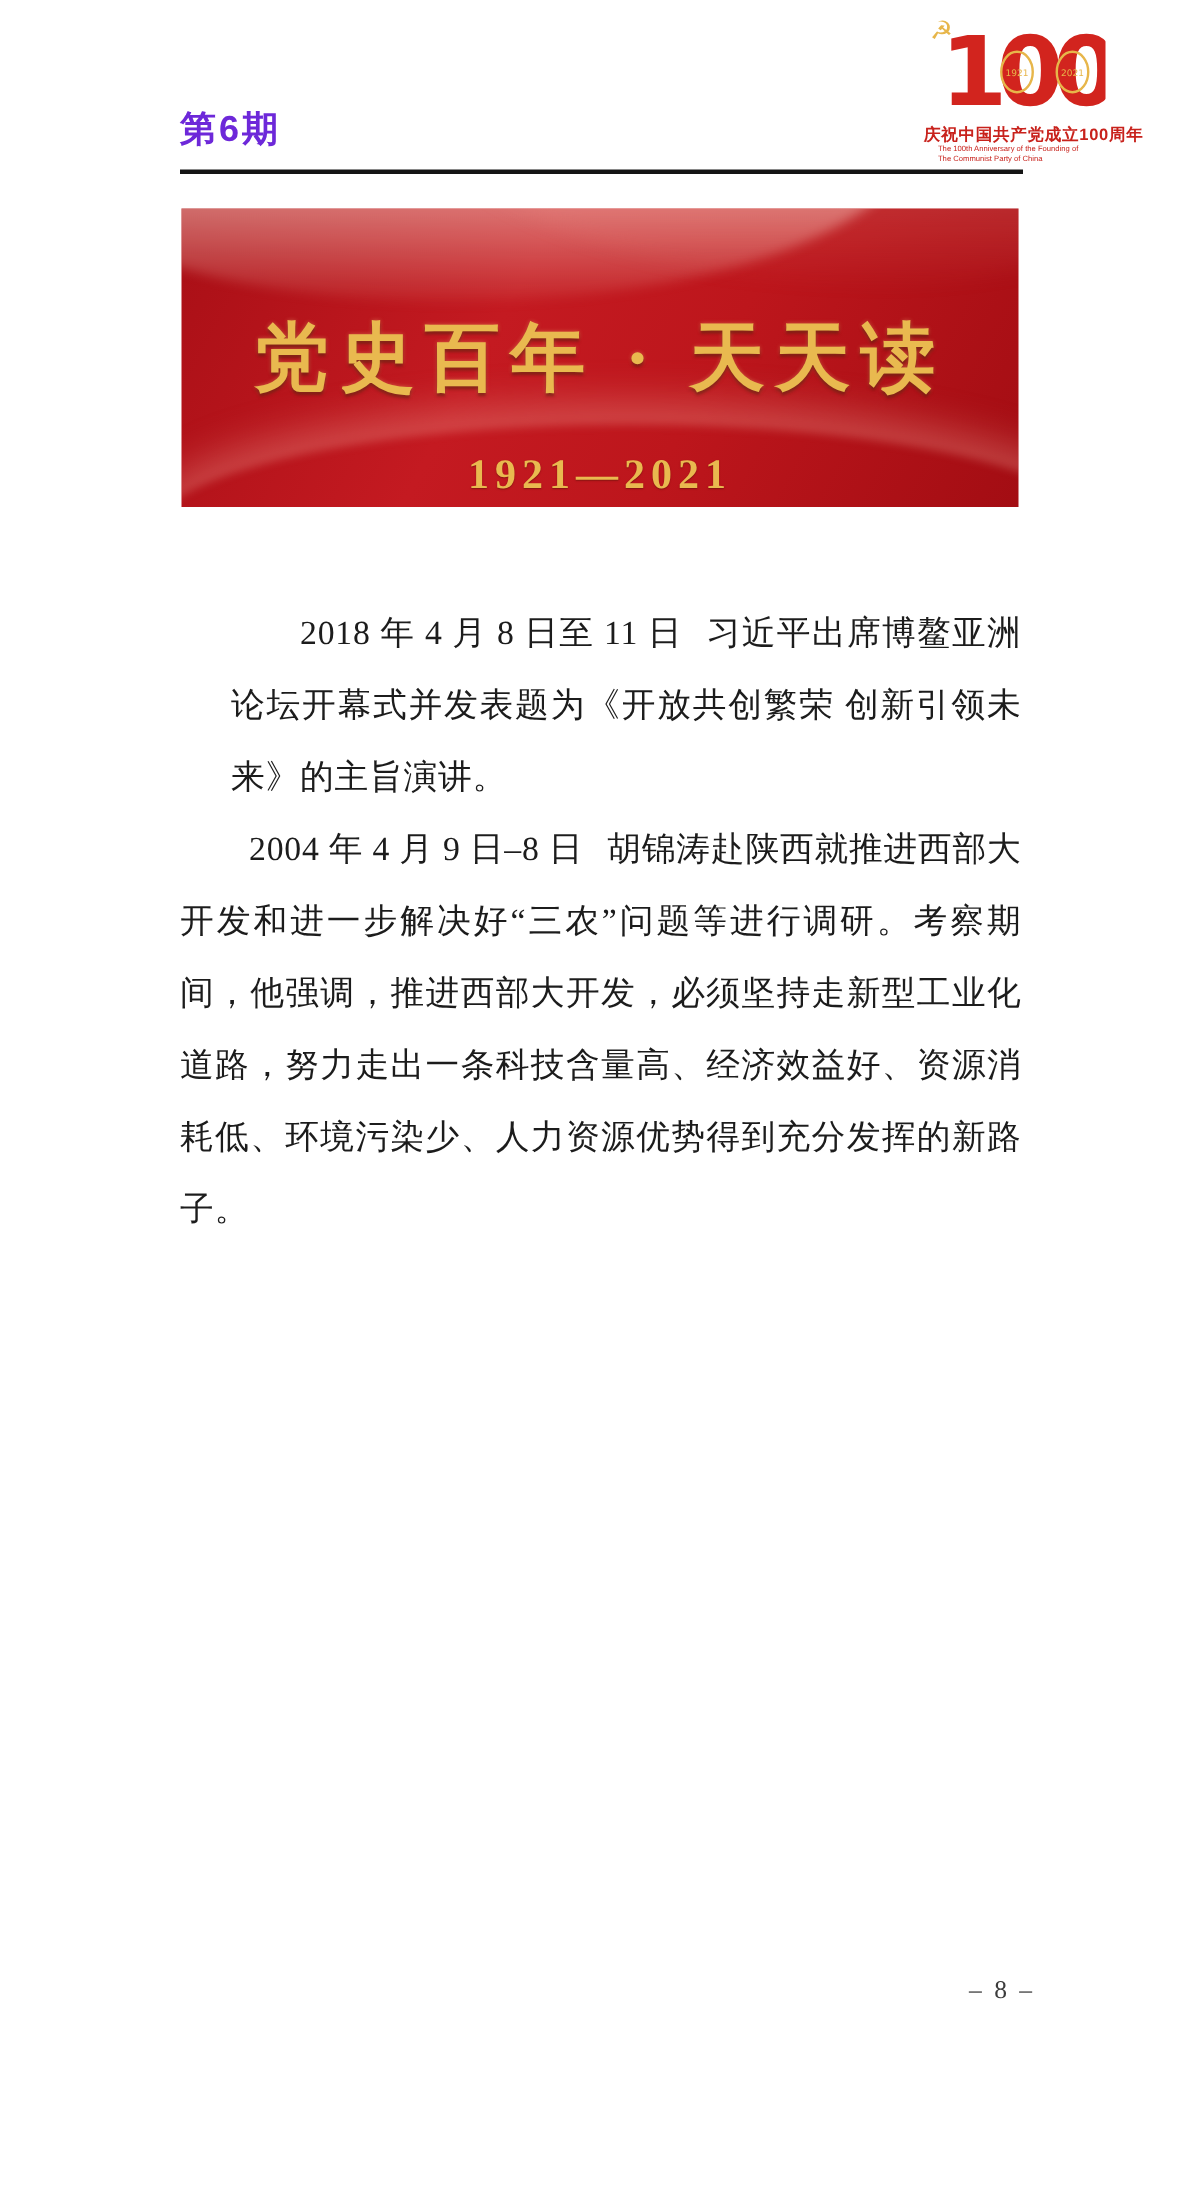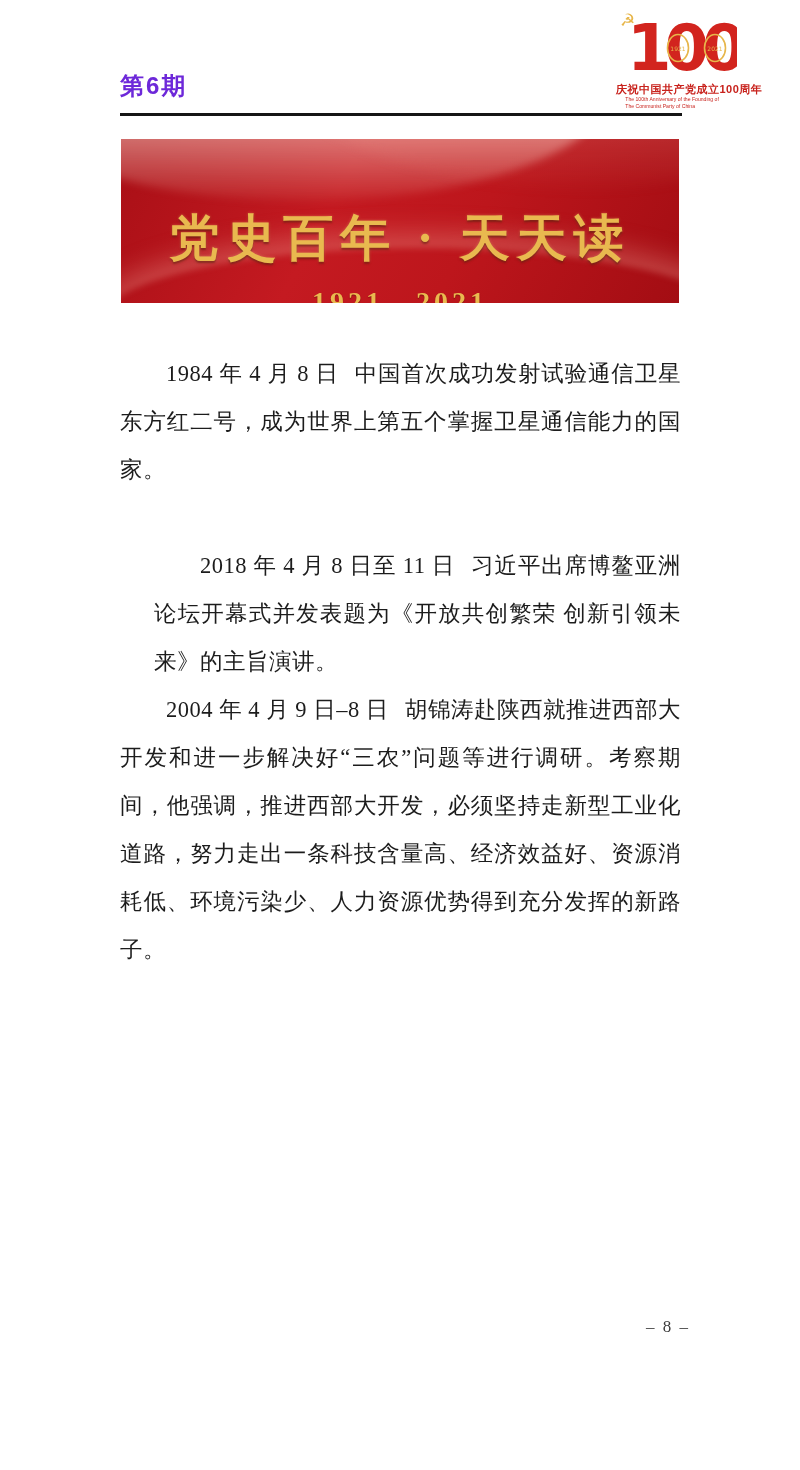--- a/index.html
+++ b/index.html
@@ -29,21 +29,21 @@
     font-family:"Liberation Sans","DejaVu Sans",sans-serif;
     font-size:6px;color:#c8221c;line-height:1.2;
     transform:scale(0.85);transform-origin:top center;white-space:nowrap;
   }
   .header-rule{
     position:absolute;top:113px;left:120px;width:562px;height:3px;
     background:#151515;
   }
   
   .banner{
-    position:absolute;top:139px;left:121px;width:558px;height:164px;
+    position:absolute;top:139px;left:121px;width:558px;height:199px;
     background:linear-gradient(118deg,#a90f16 0%,#c41a21 38%,#bd161c 62%,#a30d13 100%);
     overflow:hidden;
   }
   .banner-wave-top{
     position:absolute;top:-58px;left:-70px;width:560px;height:120px;
     background:linear-gradient(180deg,rgba(250,215,205,0.85),rgba(220,110,100,0.12));
     border-radius:0 0 55% 45% / 0 0 95% 60%;
     filter:blur(4px);
   }
   .banner-wave-top2{
@@ -59,21 +59,21 @@
     filter:blur(3px);
   }
   .banner-title{
     position:relative;margin-top:66px;text-align:center;
     font-weight:700;font-size:50px;letter-spacing:7px;
     color:#e9b94f;
     text-shadow:0 2px 2px rgba(80,20,5,0.55),0 0 3px rgba(255,225,140,0.35);
     white-space:nowrap;
   }
   .banner-sub{
-    position:relative;margin-top:14px;text-align:center;
+    position:relative;margin-top:29px;text-align:center;
     font-weight:700;font-size:28px;letter-spacing:4px;
     color:#e9b94f;
     text-shadow:0 1px 1px rgba(80,20,5,0.55);
   }
   
   .content{
     position:absolute;top:350px;left:120px;width:561px;
   }
   .article{
     margin:0;
@@ -113,20 +113,19 @@
 
   <div class="banner">
     <div class="banner-wave-top"></div>
     <div class="banner-wave-top2"></div>
     <div class="banner-wave-bottom"></div>
     <div class="banner-title">党史百年 · 天天读</div>
     <div class="banner-sub">1921—2021</div>
   </div>
 
   <div class="content">
-    <p class="article"><span class="article-date">1984 年 4 月 8 日</span><span>中国首次成功发射试验通信卫星东方红二号，成为世界上第五个掌握卫星通信能力的国家。</span></p>
     <p class="article gap-before"><span class="article-date">2018 年 4 月 8 日至 11 日</span><span>习近平出席博鳌亚洲论坛开幕式并发表题为《开放共创繁荣 创新引领未来》的主旨演讲。</span></p>
     <p class="article"><span class="article-date">2004 年 4 月 9 日–8 日</span><span>胡锦涛赴陕西就推进西部大开发和进一步解决好“三农”问题等进行调研。考察期间，他强调，推进西部大开发，必须坚持走新型工业化道路，努力走出一条科技含量高、经济效益好、资源消耗低、环境污染少、人力资源优势得到充分发挥的新路子。</span></p>
   </div>
 
   <div class="page-number">– 8 –</div>
 
 </div>
 
 </body></html>

